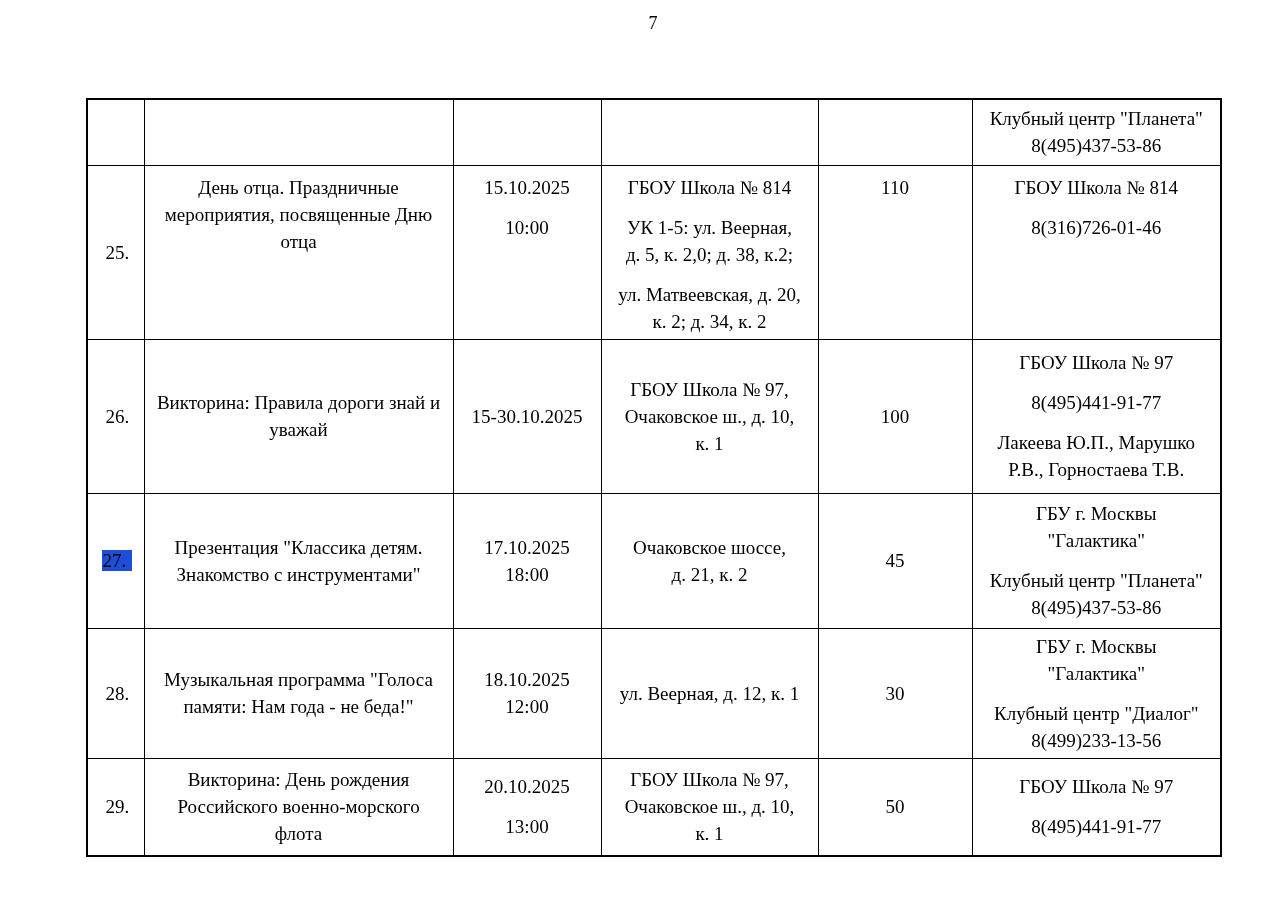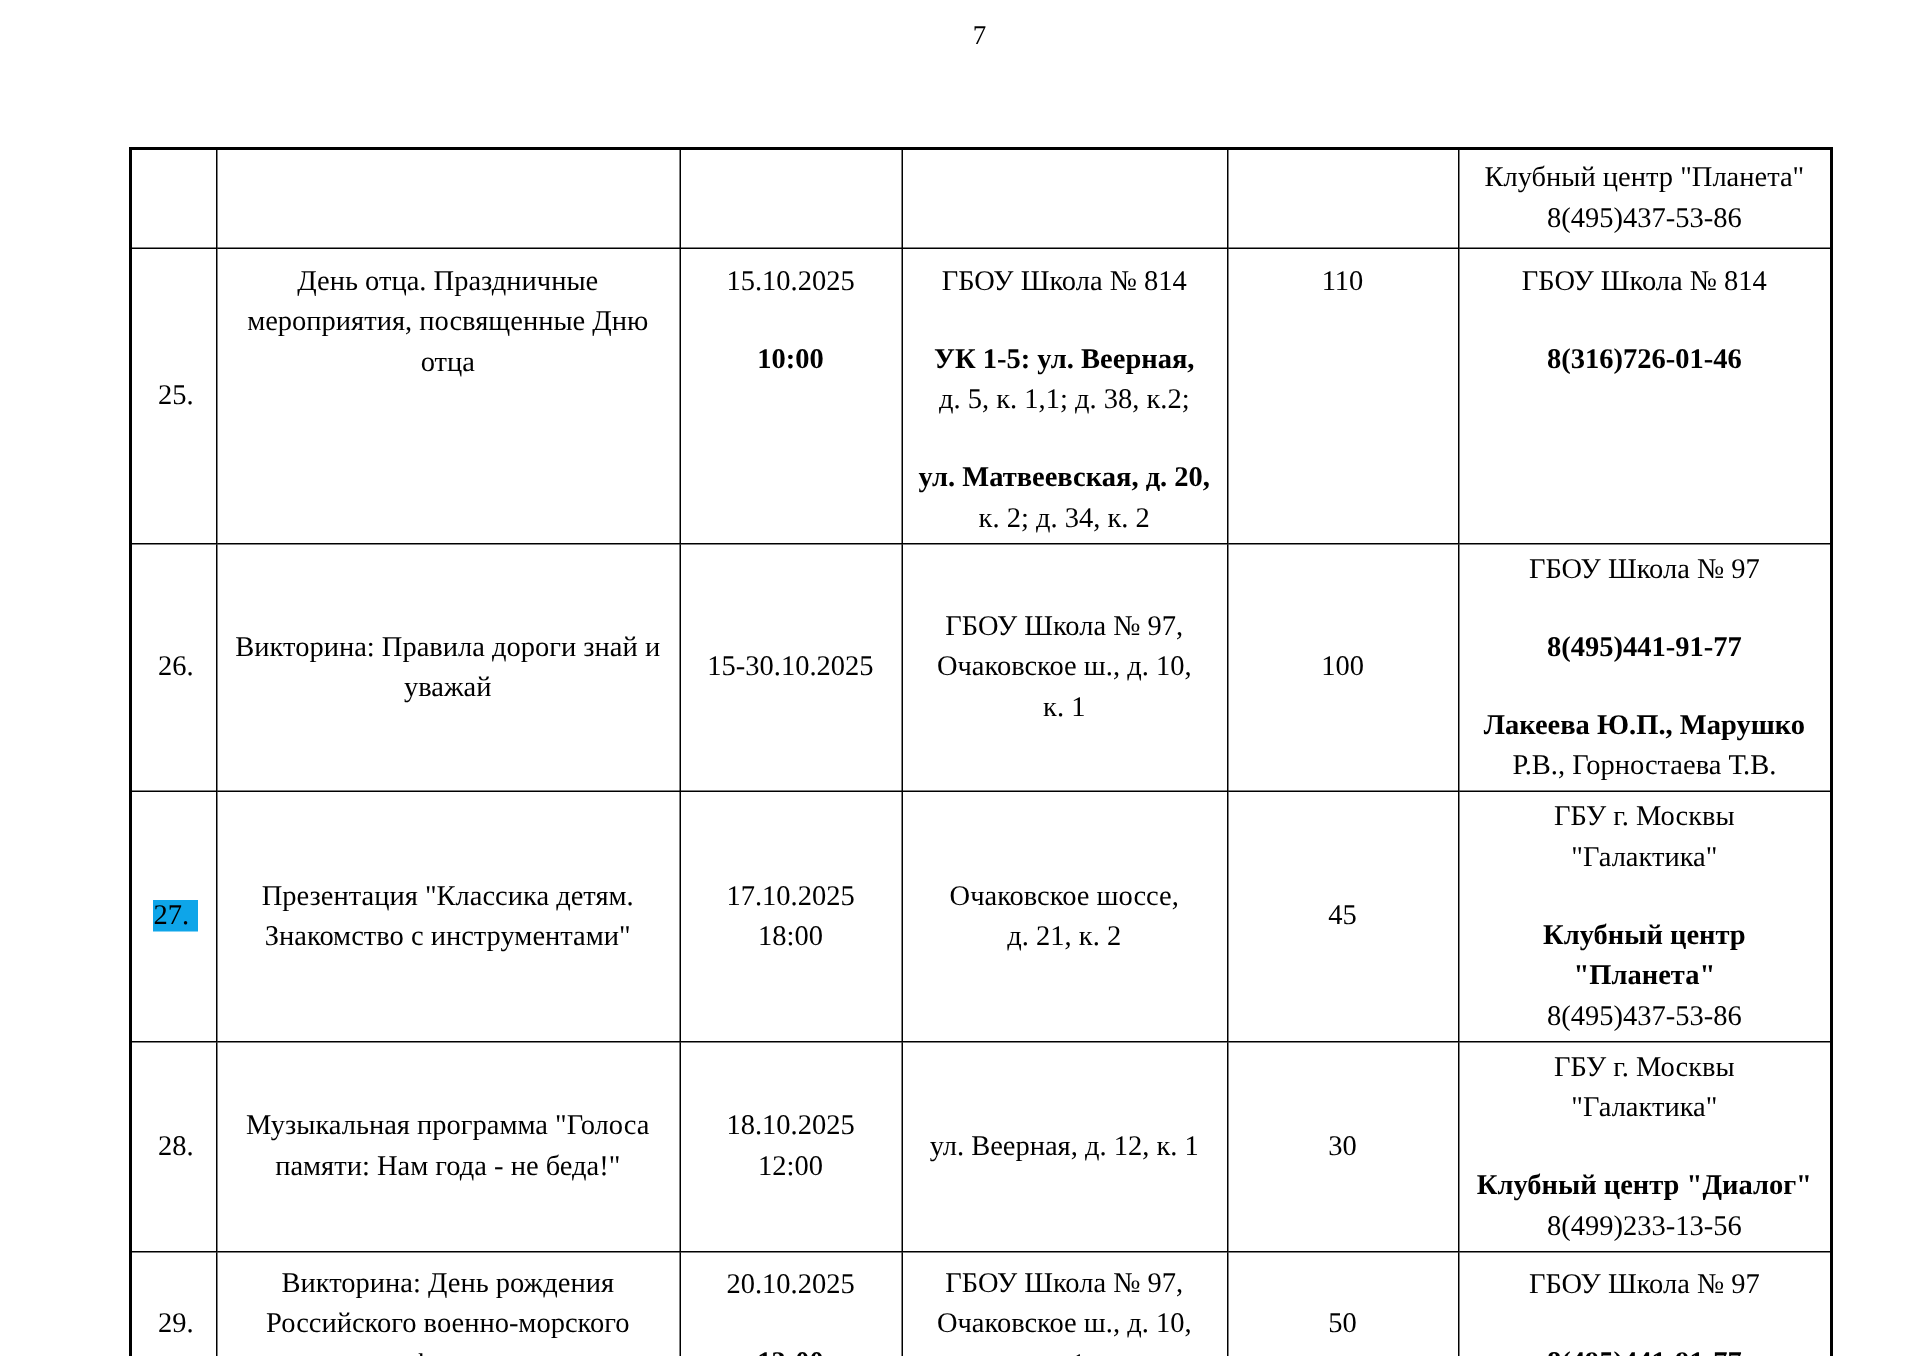--- a/index.html
+++ b/index.html
@@ -20,22 +20,22 @@
   td{
     border:1px solid #000;
     vertical-align:middle;text-align:center;
     padding:3px 8px;
     font-size:19px;line-height:27px;
     overflow:hidden;word-wrap:break-word;
   }
   td.num{text-align:center;padding-left:5px;padding-right:2px;}
   td.vtop{vertical-align:top;padding-top:8px;text-align:center;}
   p{margin:0;}
-  p.sp{margin-top:25px;font-weight:bold;}
-  .hl{background:#0ea5e9;padding-right:6px;font-family:Liberation Serif, serif;}
+  p.sp{margin-top:13px;}
+  .hl{background:#1d4ed8;padding-right:6px;font-family:Liberation Serif, serif;}
 </style>
 </head>
 <body>
 
 <div class="page-number">7</div>
 
 <table class="doc">
   <colgroup>
     <col style="width:57px">
       <col style="width:309px">
@@ -67,21 +67,21 @@
       <p>мероприятия, посвященные Дню</p>
       <p>отца</p>
     </td>
     <td class="vtop">
       <p>15.10.2025</p>
       <p class="sp">10:00</p>
     </td>
     <td class="vtop">
       <p>ГБОУ Школа № 814</p>
       <p class="sp">УК 1-5: ул. Веерная,</p>
-      <p>д. 5, к. 1,1; д. 38, к.2;</p>
+      <p>д. 5, к. 2,0; д. 38, к.2;</p>
       <p class="sp">ул. Матвеевская, д. 20,</p>
       <p>к. 2; д. 34, к. 2</p>
     </td>
     <td class="vtop">
       <p>110</p>
     </td>
     <td class="vtop">
       <p>ГБОУ Школа № 814</p>
       <p class="sp">8(316)726-01-46</p>
     </td>

